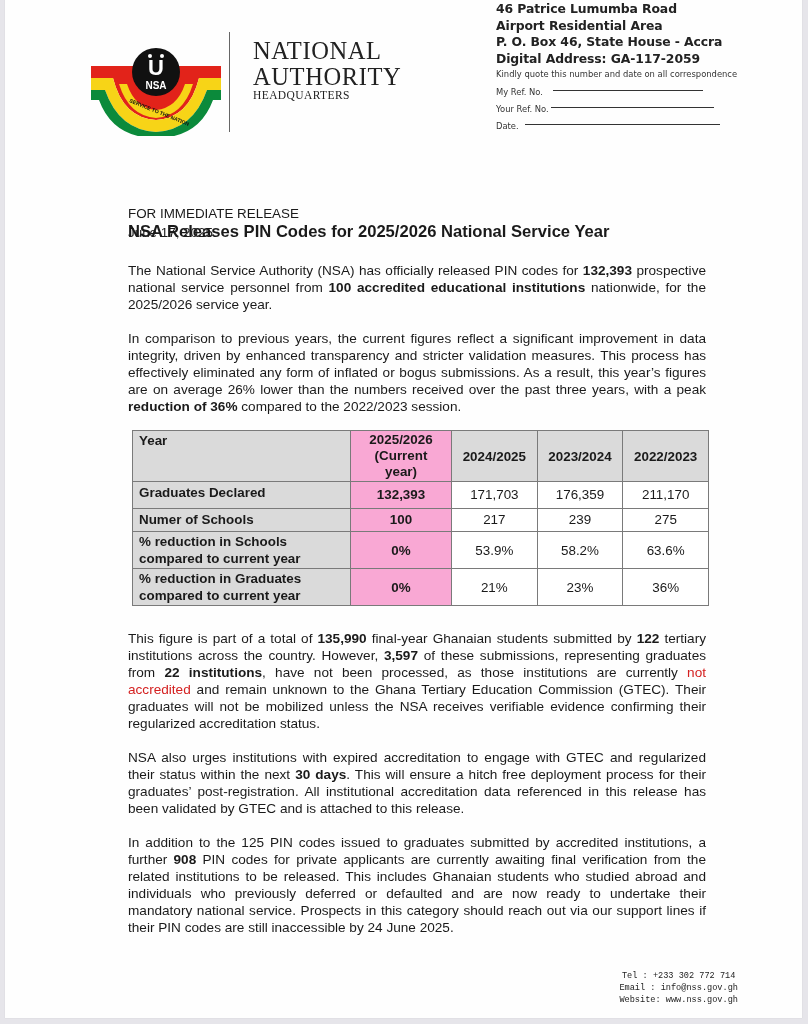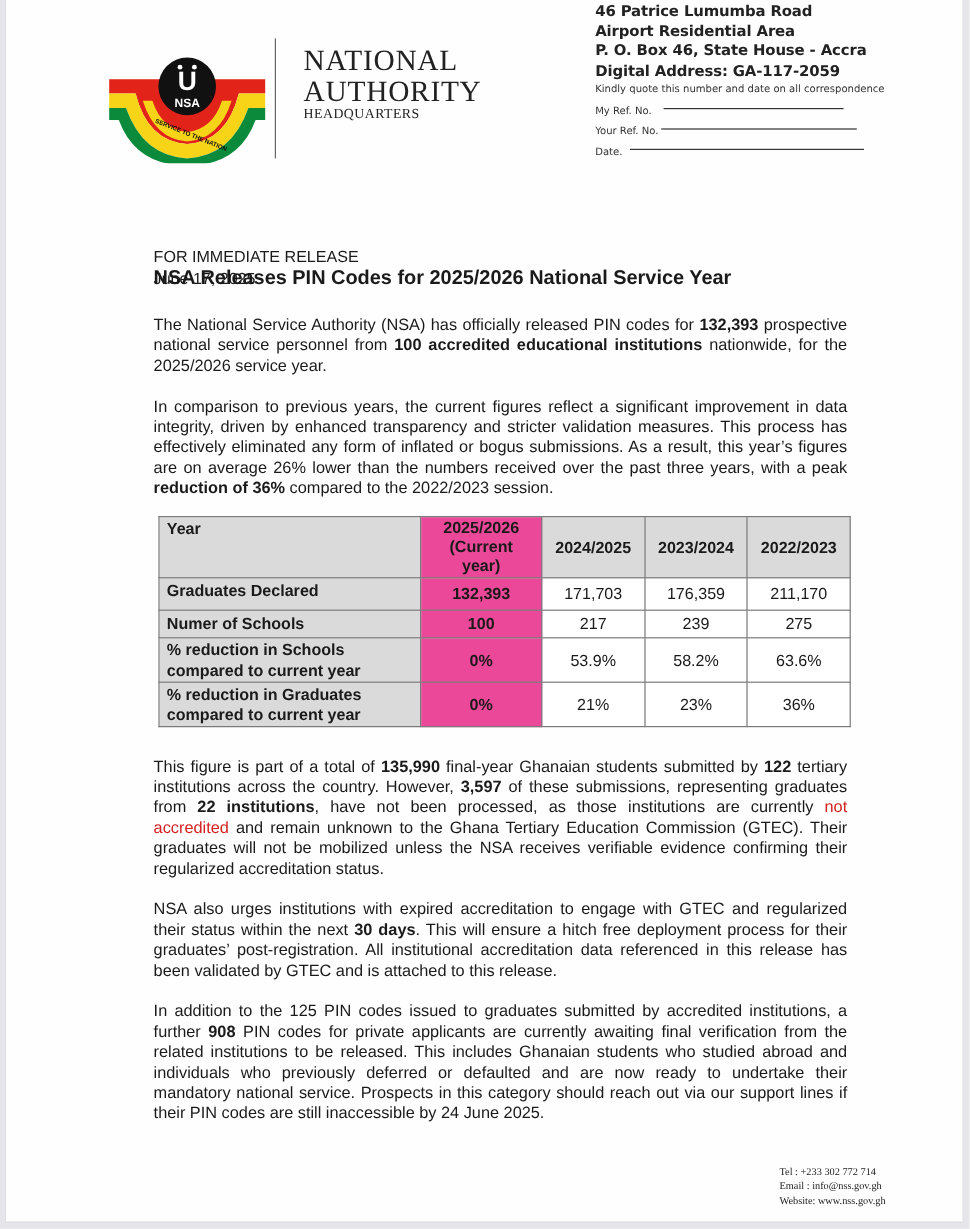--- a/index.html
+++ b/index.html
@@ -16,29 +16,29 @@
   .addr .ref { font-size:8.4px; color:#333; display:flex; align-items:center; height:17px; }
   .addr .ref .line { flex:0 0 auto; border-bottom:1px solid #333; height:0; margin-left:4px; margin-bottom:3px; }
   .rel { position:absolute; left:128px; top:168px; font-size:13.4px; font-weight:normal; line-height:19px;margin-top:36px; }
   .title { position:absolute; left:128px; top:222px; font-size:16.6px; font-weight:bold; white-space:nowrap; }
   .para { position:absolute; left:128px; width:578px; font-size:13.6px; line-height:17px; text-align:justify; }
   .para b { font-weight:bold; }
   .red { color:#d42020; }
   table.stats { position:absolute; left:128px; top:430px; width:577px; border-collapse:collapse; font-size:13.4px; }
   table.stats td { border:1px solid #7a7a7a; padding:1px 6px; vertical-align:top; }
   table.stats td.lab { background:#dadada; font-weight:bold; text-align:left; width:205px; line-height:17px;margin-left:44px; }
-  table.stats td.cur { background:#ec4899; font-weight:bold; text-align:center; width:88px; }
+  table.stats td.cur { background:#f9a8d4; font-weight:bold; text-align:center; width:88px; }
   table.stats td.hd { background:#dadada; font-weight:bold; text-align:center; vertical-align:middle; }
   table.stats td.v { text-align:center; background:#fff; }
   table.stats tr.r1 td { height:48px; }
   table.stats tr.r2 td { height:24px; line-height:24px; }
   table.stats tr.r3 td { height:20px; line-height:20px; }
   table.stats tr.r4 td, table.stats tr.r5 td { height:34px; }
   table.stats td.mid { vertical-align:middle; }
-  .footer { position:absolute; right:70px; top:970px; text-align:left; font-family:Liberation Serif, serif; font-size:8.6px; line-height:12px; color:#222; }
+  .footer { position:absolute; right:70px; top:970px; text-align:center; font-family:Liberation Mono, monospace; font-size:8.6px; line-height:12px; color:#222; }
 </style>
 </head>
 <body>
 
 <div class="page">
 
   <svg class="logo" viewBox="0 0 134 90">
     <path d="M2 20 L132 20 L132 32 L110 32 Q100 72 67 74 Q34 72 24 32 L2 32 Z" fill="#e2231a"></path>
     <path d="M2 32 L24 32 Q34 72 67 74 Q100 72 110 32 L132 32 L132 44 L118 44 Q104 84 67 86 Q30 84 16 44 L2 44 Z" fill="#f7d417"></path>
     <path d="M2 44 L16 44 Q30 84 67 86 Q104 84 118 44 L132 44 L132 54 L124 54 Q110 92 67 92 Q24 92 10 54 L2 54 Z" fill="#0b8a3b"></path>

